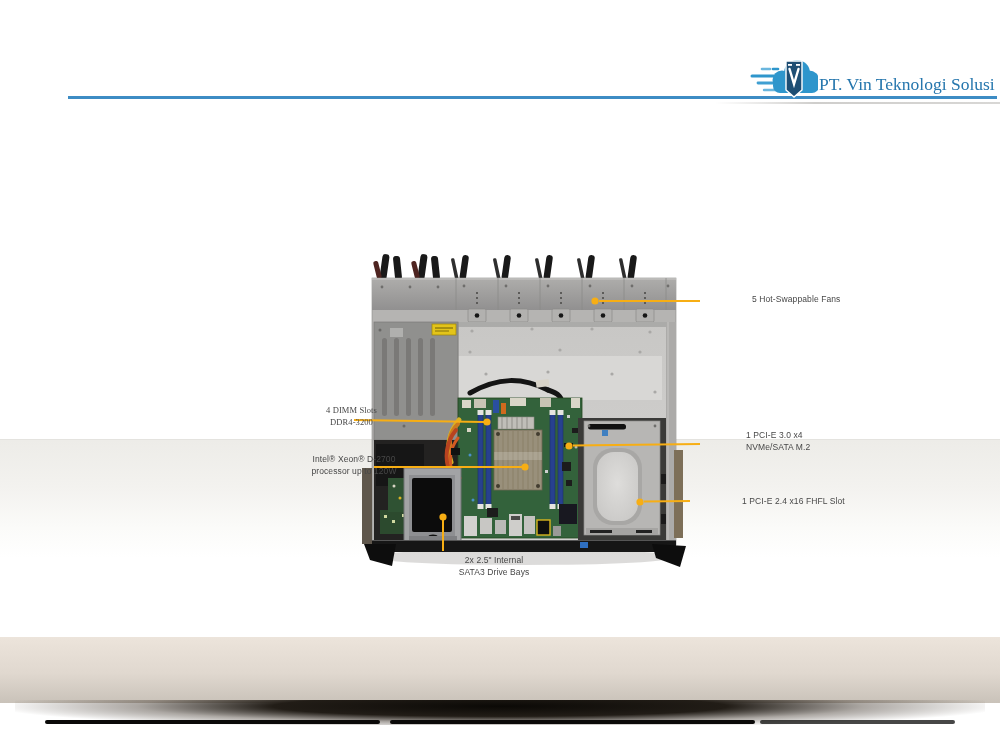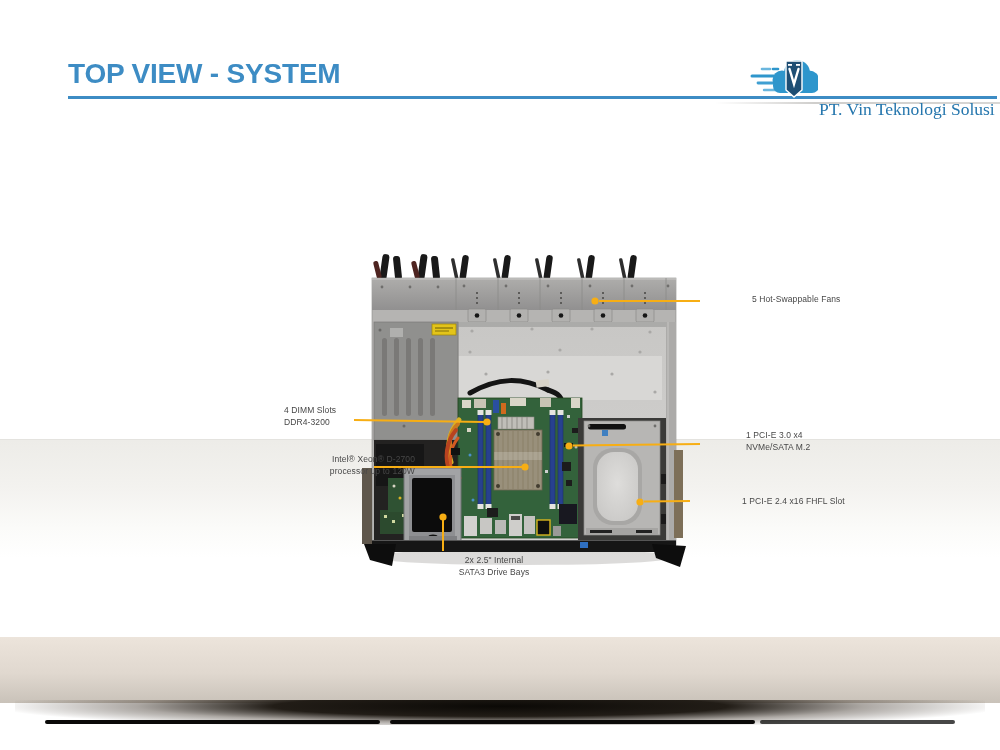--- a/index.html
+++ b/index.html
@@ -21,49 +21,48 @@
 
   
   .page-title{position:absolute;left:68px;top:58px;font-size:28px;font-weight:700;
     color:#3d8cc4;letter-spacing:-0.2px;}
   .title-rule{position:absolute;left:68px;top:96px;width:929px;height:3px;background:#3d8cc4;}
   .logo-rule{position:absolute;left:715px;top:102px;width:285px;height:2px;
     background:linear-gradient(90deg,rgba(205,205,205,0) 0%,#cfcecc 35%,#d8d7d5 100%);}
   .logo-wrap{position:absolute;left:746px;top:52px;width:254px;height:48px;}
   .logo-icon{position:absolute;left:0;top:0;}
   .logo-text{position:absolute;left:73px;top:22px;font-family:"Liberation Serif",serif;
-    font-size:17.5px;color:#2576ad;white-space:nowrap;margin-top:25px;}
+    font-size:17.5px;color:#2576ad;white-space:nowrap;}
 
   
   .server-fig{position:absolute;left:358px;top:246px;width:340px;height:330px;}
 
   
   .callout-overlay{position:absolute;left:0;top:0;width:1000px;height:750px;pointer-events:none;}
   .callout-label{position:absolute;font-size:8.5px;line-height:11.5px;color:#474747;
     white-space:pre-line;letter-spacing:0.1px;padding-left:48px;}
   .lbl-fans{left:704px;top:294px;}
-  .lbl-dimm{left:236px;top:405px;width:107px;text-align:left;}
-  .lbl-cpu{left:245px;top:454px;width:122px;text-align:right;}
+  .lbl-dimm{left:250px;top:405px;width:107px;text-align:center;font-family:Liberation Serif, serif;}
+  .lbl-cpu{left:245px;top:454px;width:122px;text-align:center;}
   .lbl-m2{left:698px;top:430px;width:90px;text-align:left;}
   .lbl-pcie{left:694px;top:496px;}
   .lbl-bays{left:390px;top:555px;width:112px;text-align:center;}
 </style>
 </head>
 <body>
 
 <div class="slide">
 
   <div class="band-gray"></div>
   <div class="band-desk"></div>
   <div class="band-shadow"></div>
   <div class="bar-seg s1"></div>
   <div class="bar-seg s2"></div>
   <div class="bar-seg s3"></div>
 
-  <div class="page-title">TOP VIEW - SYSTEM</div>
   <div class="title-rule"></div>
   <div class="logo-rule"></div>
 
   <div class="logo-wrap">
     <svg class="logo-icon" width="72" height="48" viewBox="744 52 72 48">
 
       <g stroke-linecap="round">
         <line x1="760" y1="69" x2="768" y2="69" stroke="#6ab6de" stroke-width="2.6"></line>
         <line x1="771" y1="69" x2="776" y2="69" stroke="#2e96cc" stroke-width="2.6"></line>
         <line x1="750" y1="76" x2="772" y2="76" stroke="#2e96cc" stroke-width="3"></line>

